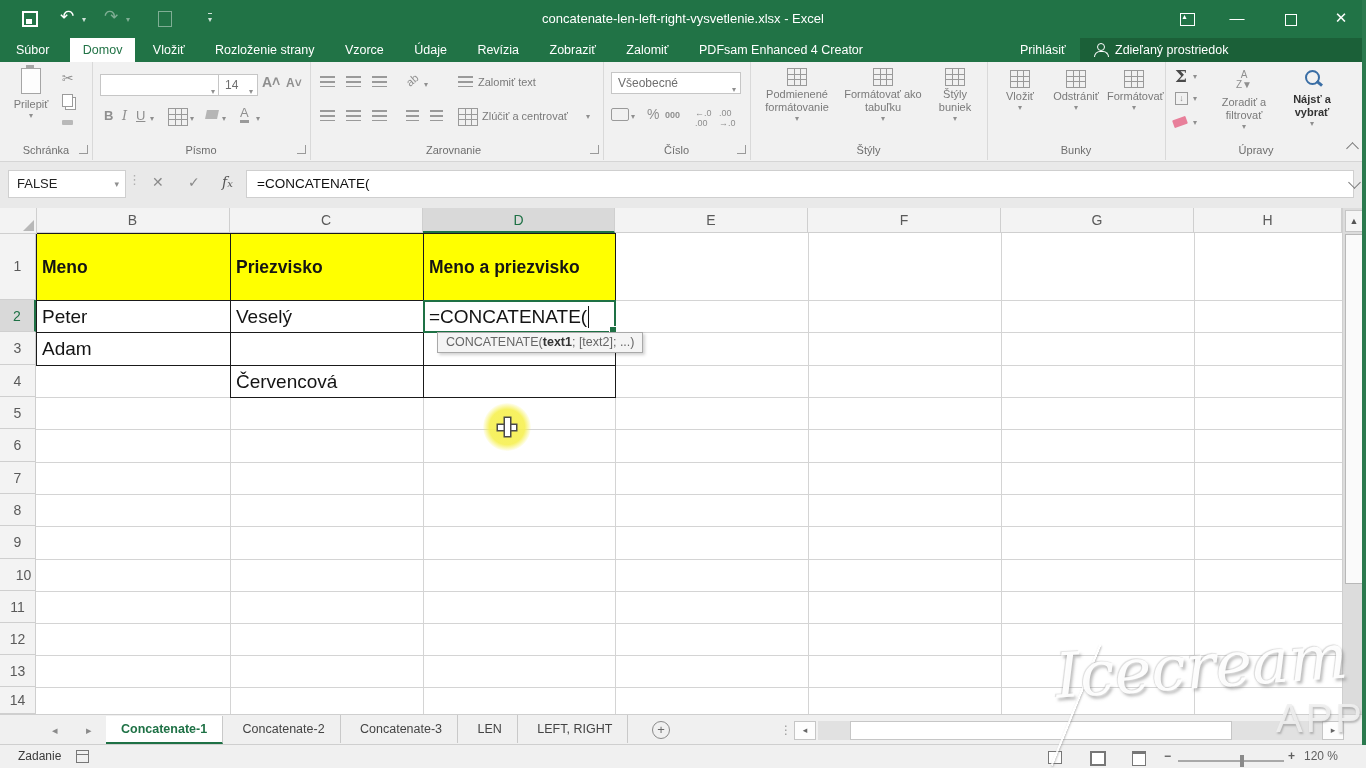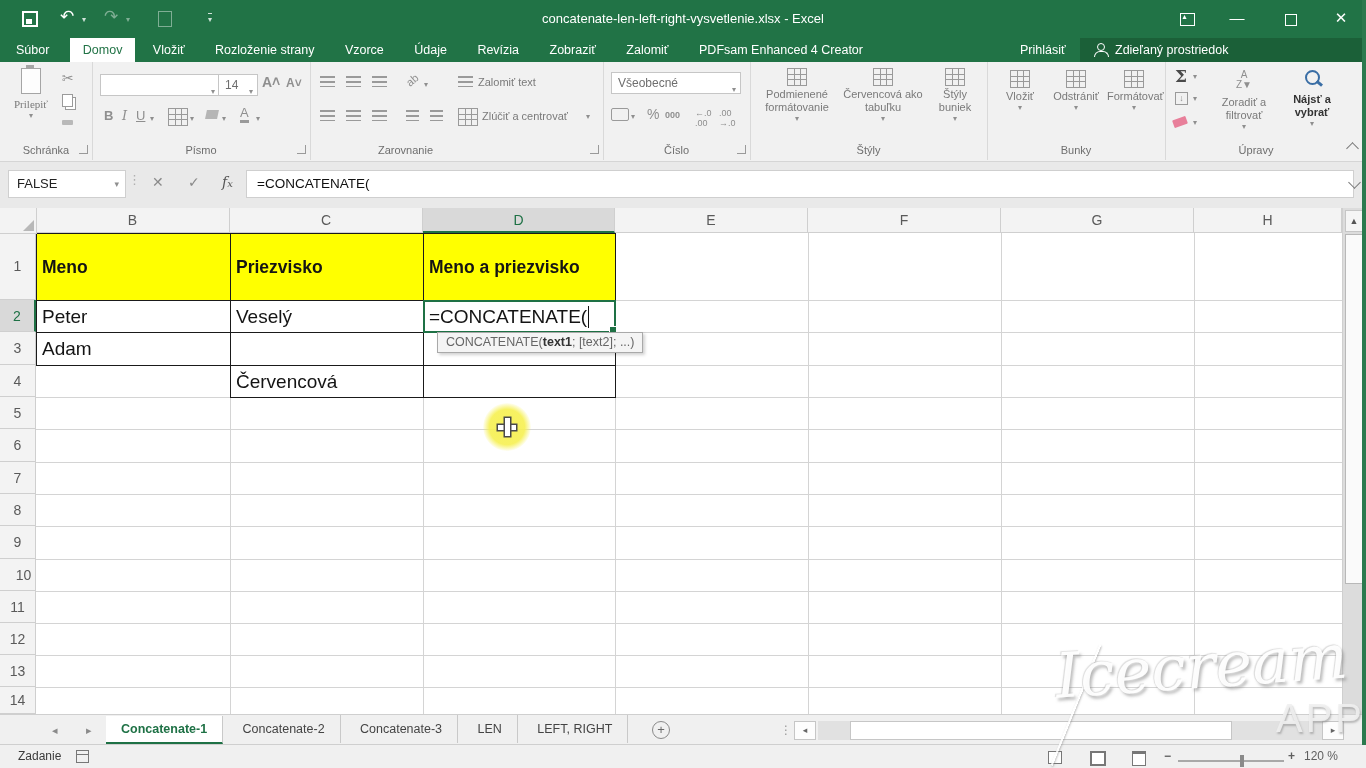--- a/index.html
+++ b/index.html
@@ -144,21 +144,21 @@
     <span class="rtab">Zalomiť</span>
     <span class="rtab">PDFsam Enhanced 4 Creator</span>
     <span class="ab tellme" style="left:842px;top:0;line-height:24px;margin-top:42px;"><span class="bulb"></span><span>Prezraďte, čo chcete robiť...</span></span>
     <span class="ab" style="left:1020px;top:0;line-height:24px;color:#fff;font-size:12.5px;">Prihlásiť</span>
     <span class="ab sharebtn"><span class="person"></span><span>Zdieľaný prostriedok</span></span>
   </div>
 
   <div class="ab ribbon">
 
     <div class="rgroup" style="left:0;width:92px;">
-      <div class="ab" style="left:6px;top:6px;width:50px;text-align:center;font-family:Liberation Serif, serif;">
+      <div class="ab" style="left:6px;top:6px;width:50px;text-align:center;">
         <div class="clip" style="margin:0 auto;"></div>
         <div class="rlabel" style="margin-top:4px;">Prilepiť</div>
         <div class="dd2">▾</div>
       </div>
       <div class="ab ic" style="left:62px;top:8px;font-size:14px;">✂</div>
       <div class="ab" style="left:62px;top:32px;width:9px;height:11px;border:1px solid #9a9a9a;background:#fff;box-shadow:3px 3px 0 -1px #fff,3px 3px 0 0 #9a9a9a;"></div>
       <div class="ab" style="left:62px;top:58px;width:11px;height:5px;background:#b9b9b9;border-radius:1px;"></div>
       <div class="glabel">Schránka</div>
       <div class="lau"></div>
     </div>
@@ -193,21 +193,21 @@
       <div class="ab lines" style="left:148px;top:14px;"></div>
       <div class="ab rlabel" style="left:168px;top:14px;">Zalomiť text</div>
       <div class="ab lines" style="left:10px;top:48px;"></div>
       <div class="ab lines" style="left:36px;top:48px;"></div>
       <div class="ab lines" style="left:62px;top:48px;"></div>
       <div class="ab lines" style="left:96px;top:48px;width:13px;"></div>
       <div class="ab lines" style="left:120px;top:48px;width:13px;"></div>
       <div class="ab gridic" style="left:148px;top:46px;"></div>
       <div class="ab rlabel" style="left:172px;top:48px;">Zlúčiť a centrovať</div>
       <div class="ab dd2" style="left:276px;top:50px;">▾</div>
-      <div class="glabel" style="text-align:left;padding-left:68px;">Zarovnanie</div>
+      <div class="glabel" style="text-align:left;padding-left:116px;">Zarovnanie</div>
       <div class="lau"></div>
     </div>
 
     <div class="rgroup" style="left:603px;width:147px;">
       <div class="ab combo" style="left:8px;top:10px;width:122px;height:20px;"><span>Všeobecné</span><span class="dd">▾</span></div>
       <div class="ab" style="left:8px;top:46px;width:16px;height:11px;border:1px solid #9a9a9a;border-radius:2px;"></div>
       <div class="ab dd2" style="left:28px;top:50px;">▾</div>
       <div class="ab ic" style="left:44px;top:44px;font-size:14px;">%</div>
       <div class="ab ic" style="left:62px;top:48px;font-size:9px;font-weight:bold;">000</div>
       <div class="ab ic" style="left:92px;top:46px;font-size:9px;">←.0<br>.00</div>
@@ -217,21 +217,21 @@
     </div>
 
     <div class="rgroup" style="left:750px;width:237px;">
       <div class="ab" style="left:4px;top:4px;width:86px;text-align:center;">
         <div class="gridic" style="margin:2px auto;"></div>
         <div class="rlabel">Podmienené formátovanie</div>
         <div class="dd2">▾</div>
       </div>
       <div class="ab" style="left:92px;top:4px;width:82px;text-align:center;">
         <div class="gridic" style="margin:2px auto;"></div>
-        <div class="rlabel">Červencová ako tabuľku</div>
+        <div class="rlabel">Formátovať ako tabuľku</div>
         <div class="dd2">▾</div>
       </div>
       <div class="ab" style="left:176px;top:4px;width:58px;text-align:center;">
         <div class="gridic" style="margin:2px auto;"></div>
         <div class="rlabel">Štýly buniek</div>
         <div class="dd2">▾</div>
       </div>
       <div class="glabel">Štýly</div>
     </div>
 

